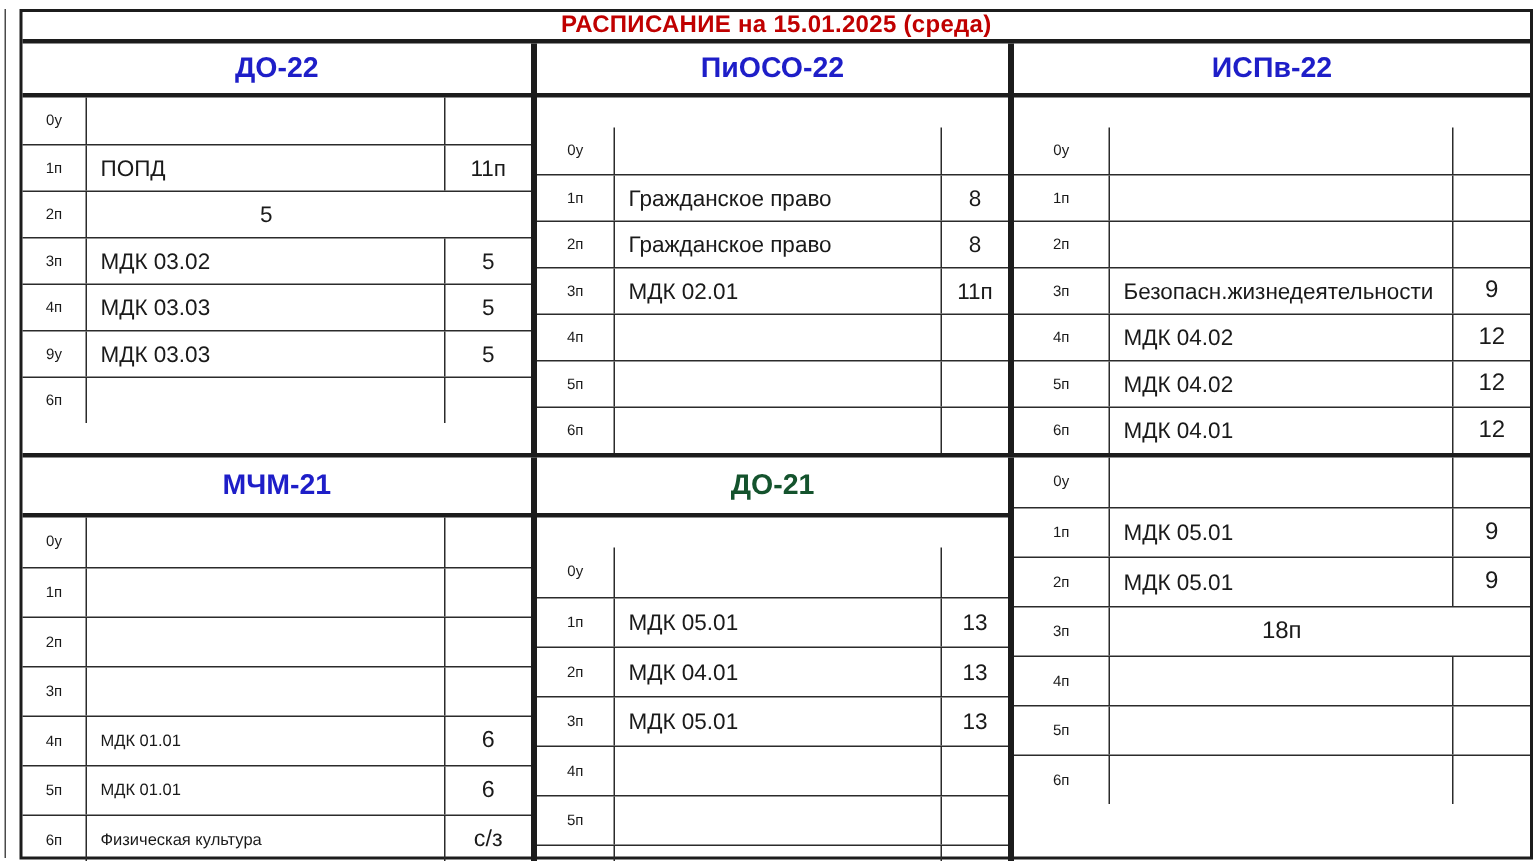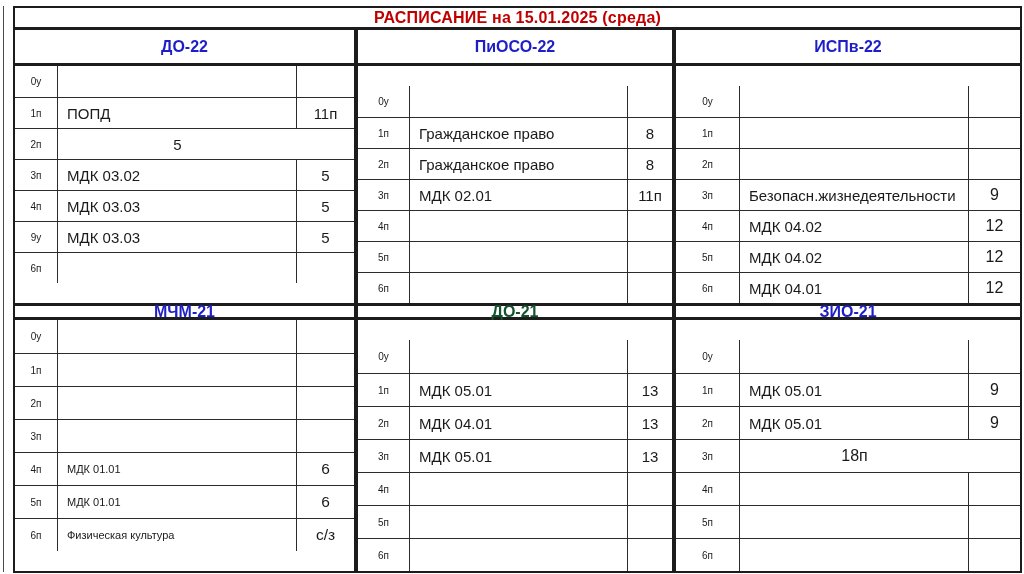--- a/index.html
+++ b/index.html
@@ -11,22 +11,22 @@
   .title-row{height:46px;box-sizing:border-box;border-bottom:3px solid #1c1c1c;
              display:flex;align-items:center;justify-content:center;}
   .title-row span{font-weight:bold;font-size:16px;letter-spacing:.2px;}
   .band{display:grid;grid-template-columns:339px 318px 1fr;}
   .band.second{border-top:3px solid #1c1c1c;}
   .group{display:flex;flex-direction:column;min-width:0;}
   .group + .group{border-left:4px solid #1c1c1c;gap:20px;}
   .ghead{box-sizing:border-box;border-bottom:3px solid #1c1c1c;
          display:flex;align-items:center;justify-content:center;}
   .band.first .ghead{height:36px;}
-  .band.second .ghead{height:14px;}
-  .ghead span{font-weight:bold;font-size:16px;}
+  .band.second .ghead{height:40px;}
+  .ghead span{font-weight:bold;font-size:19px;}
   .row{display:grid;box-sizing:border-box;}
   .row + .row{border-top:1.5px solid #2b2b2b;}
   .band.first .row{height:31px;}
   .band.second .row{height:33px;}
   .pos0 .row{grid-template-columns:43px 1fr 57px;}
   .pos1 .row{grid-template-columns:52px 1fr 44px;}
   .pos2 .row{grid-template-columns:64px 1fr 51px;}
   .cell{box-sizing:border-box;display:flex;align-items:center;overflow:hidden;
         white-space:nowrap;font-size:15px;}
   .cell.period{justify-content:center;border-right:1.5px solid #2b2b2b;font-size:10px;}
@@ -285,23 +285,20 @@
   </div>
 
   <div class="row">
     <div class="cell period">6п</div>
     <div class="cell subject"></div>
     <div class="cell room"></div>
   </div>
 </div>
       </section>
       <section class="group pos2">
-        <div class="ghead">
-          <span style="color: rgb(30, 30, 200);">ЗИО-21</span>
-        </div>
         <div class="rows">
   <div class="row">
     <div class="cell period">0у</div>
     <div class="cell subject"></div>
     <div class="cell room"></div>
   </div>
 
   <div class="row">
     <div class="cell period">1п</div>
     <div class="cell subject">МДК 05.01</div>

